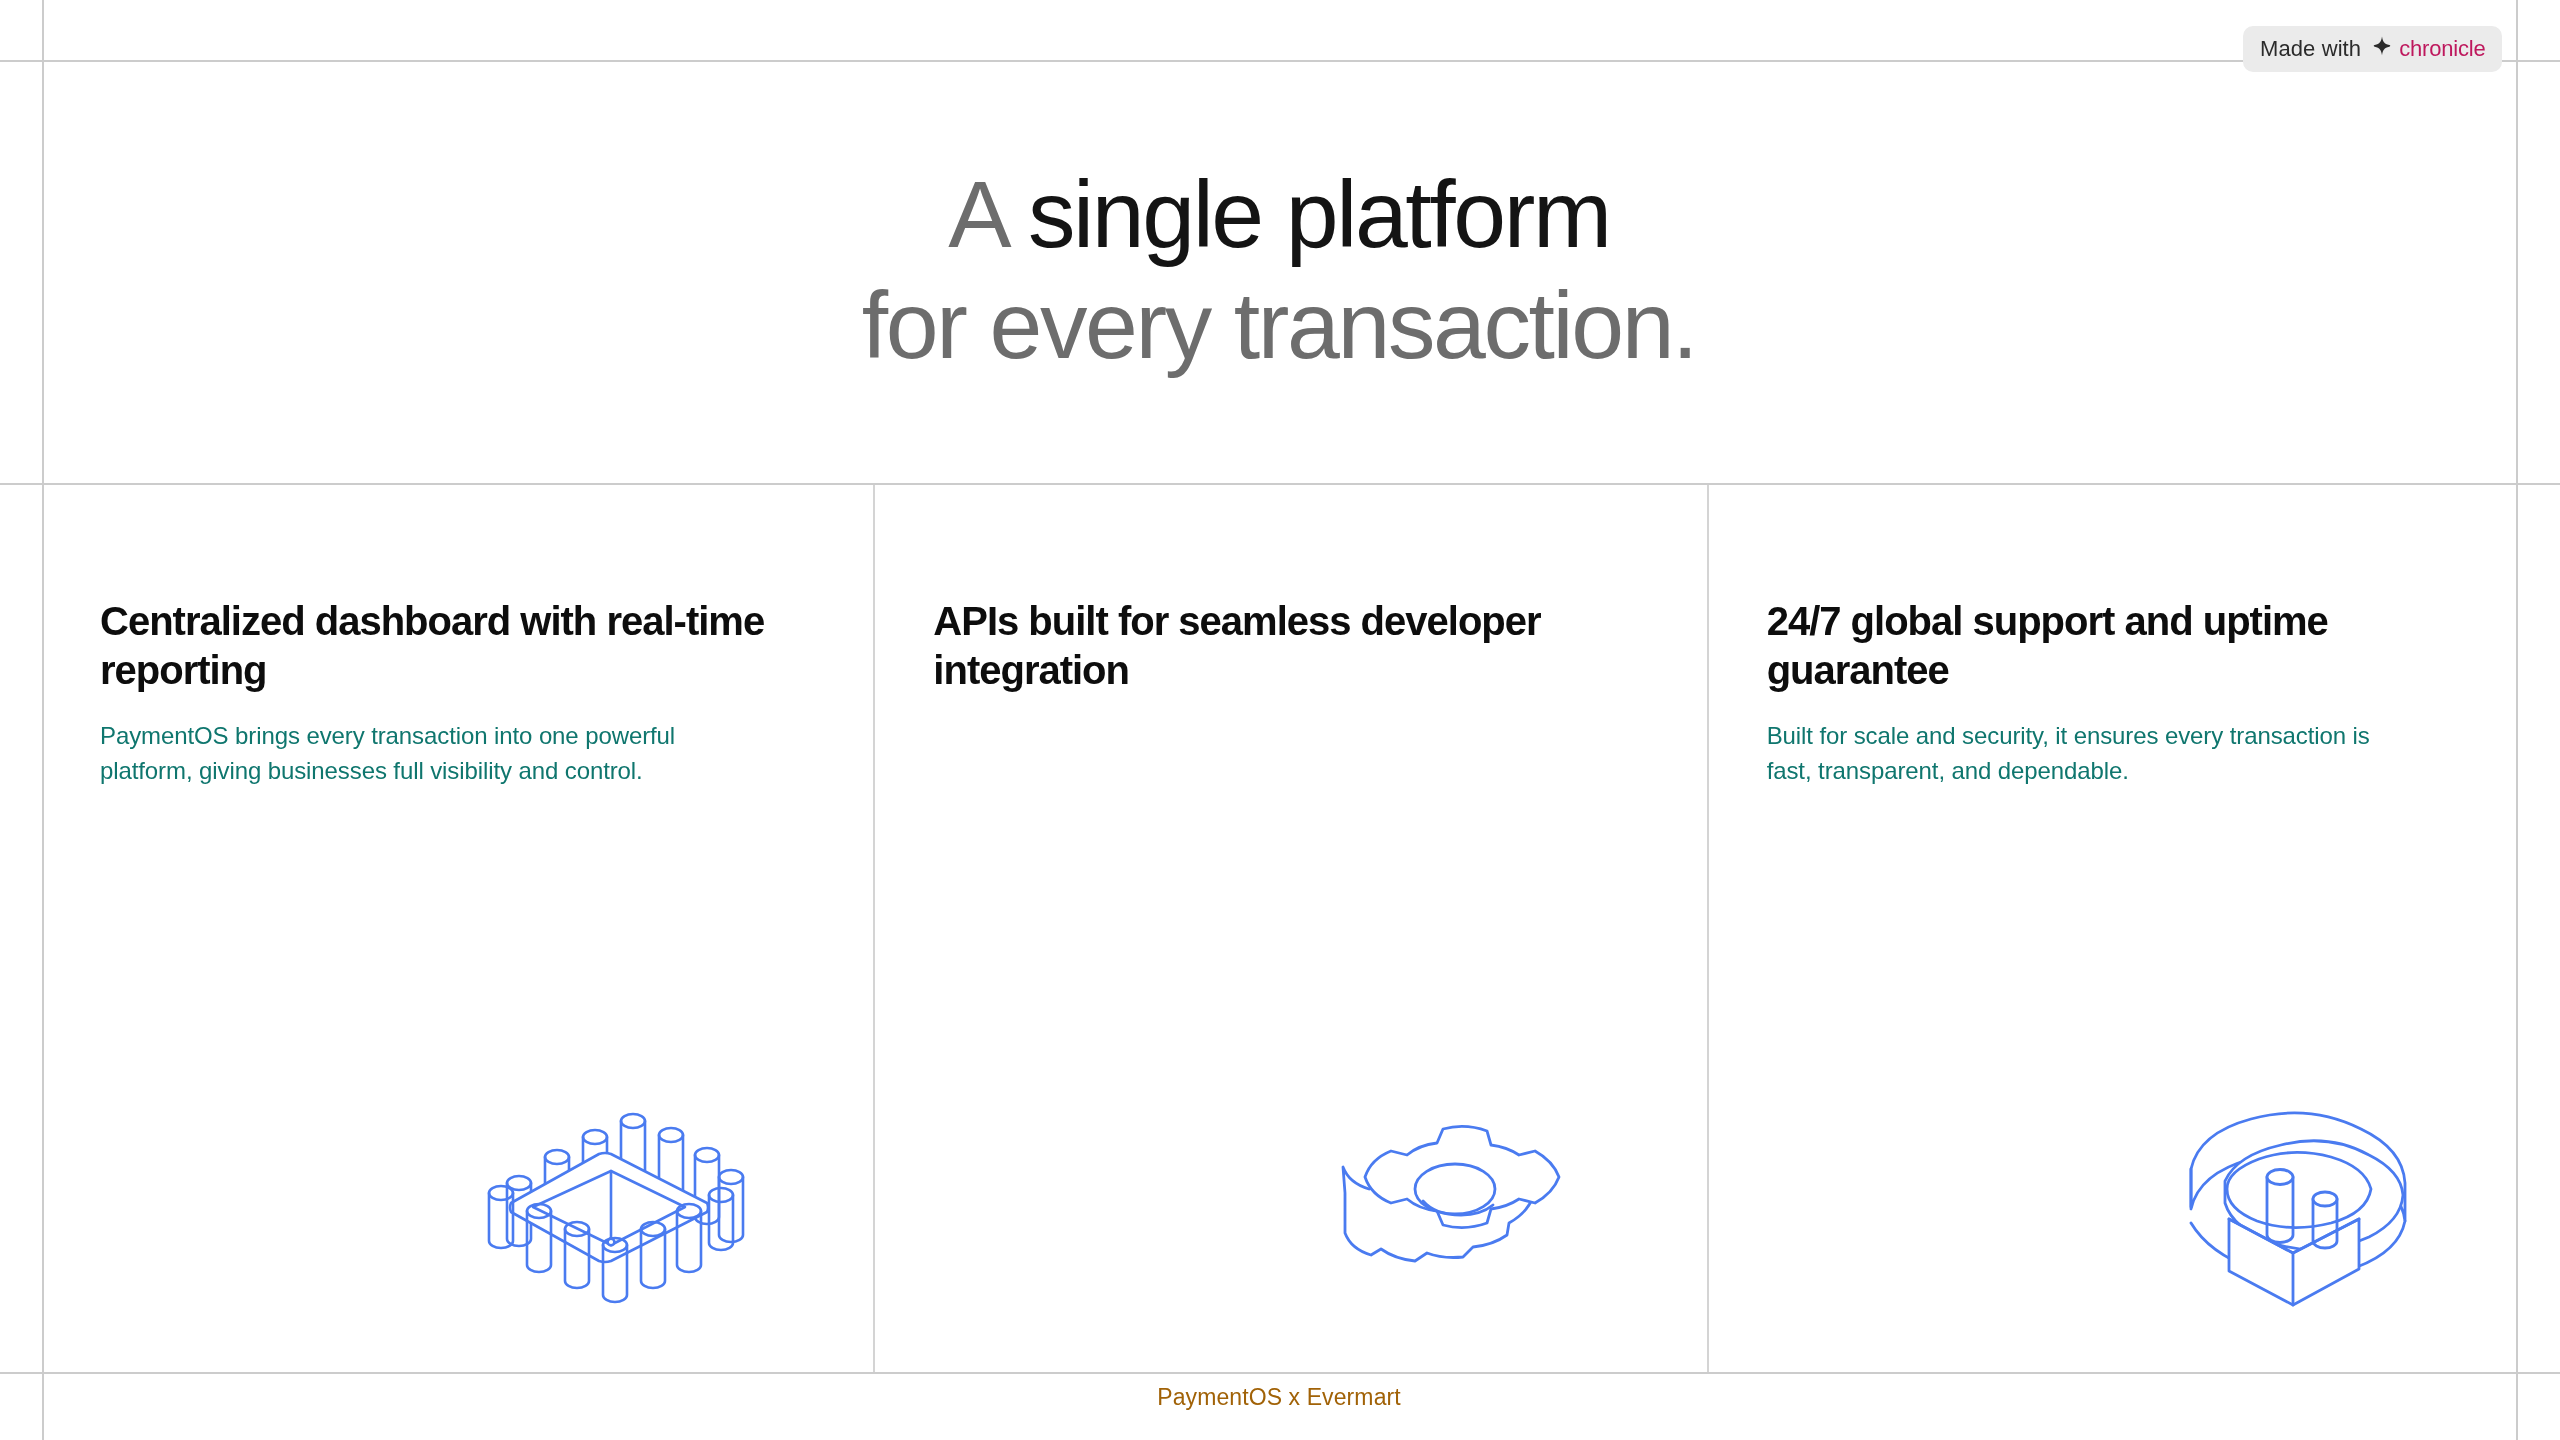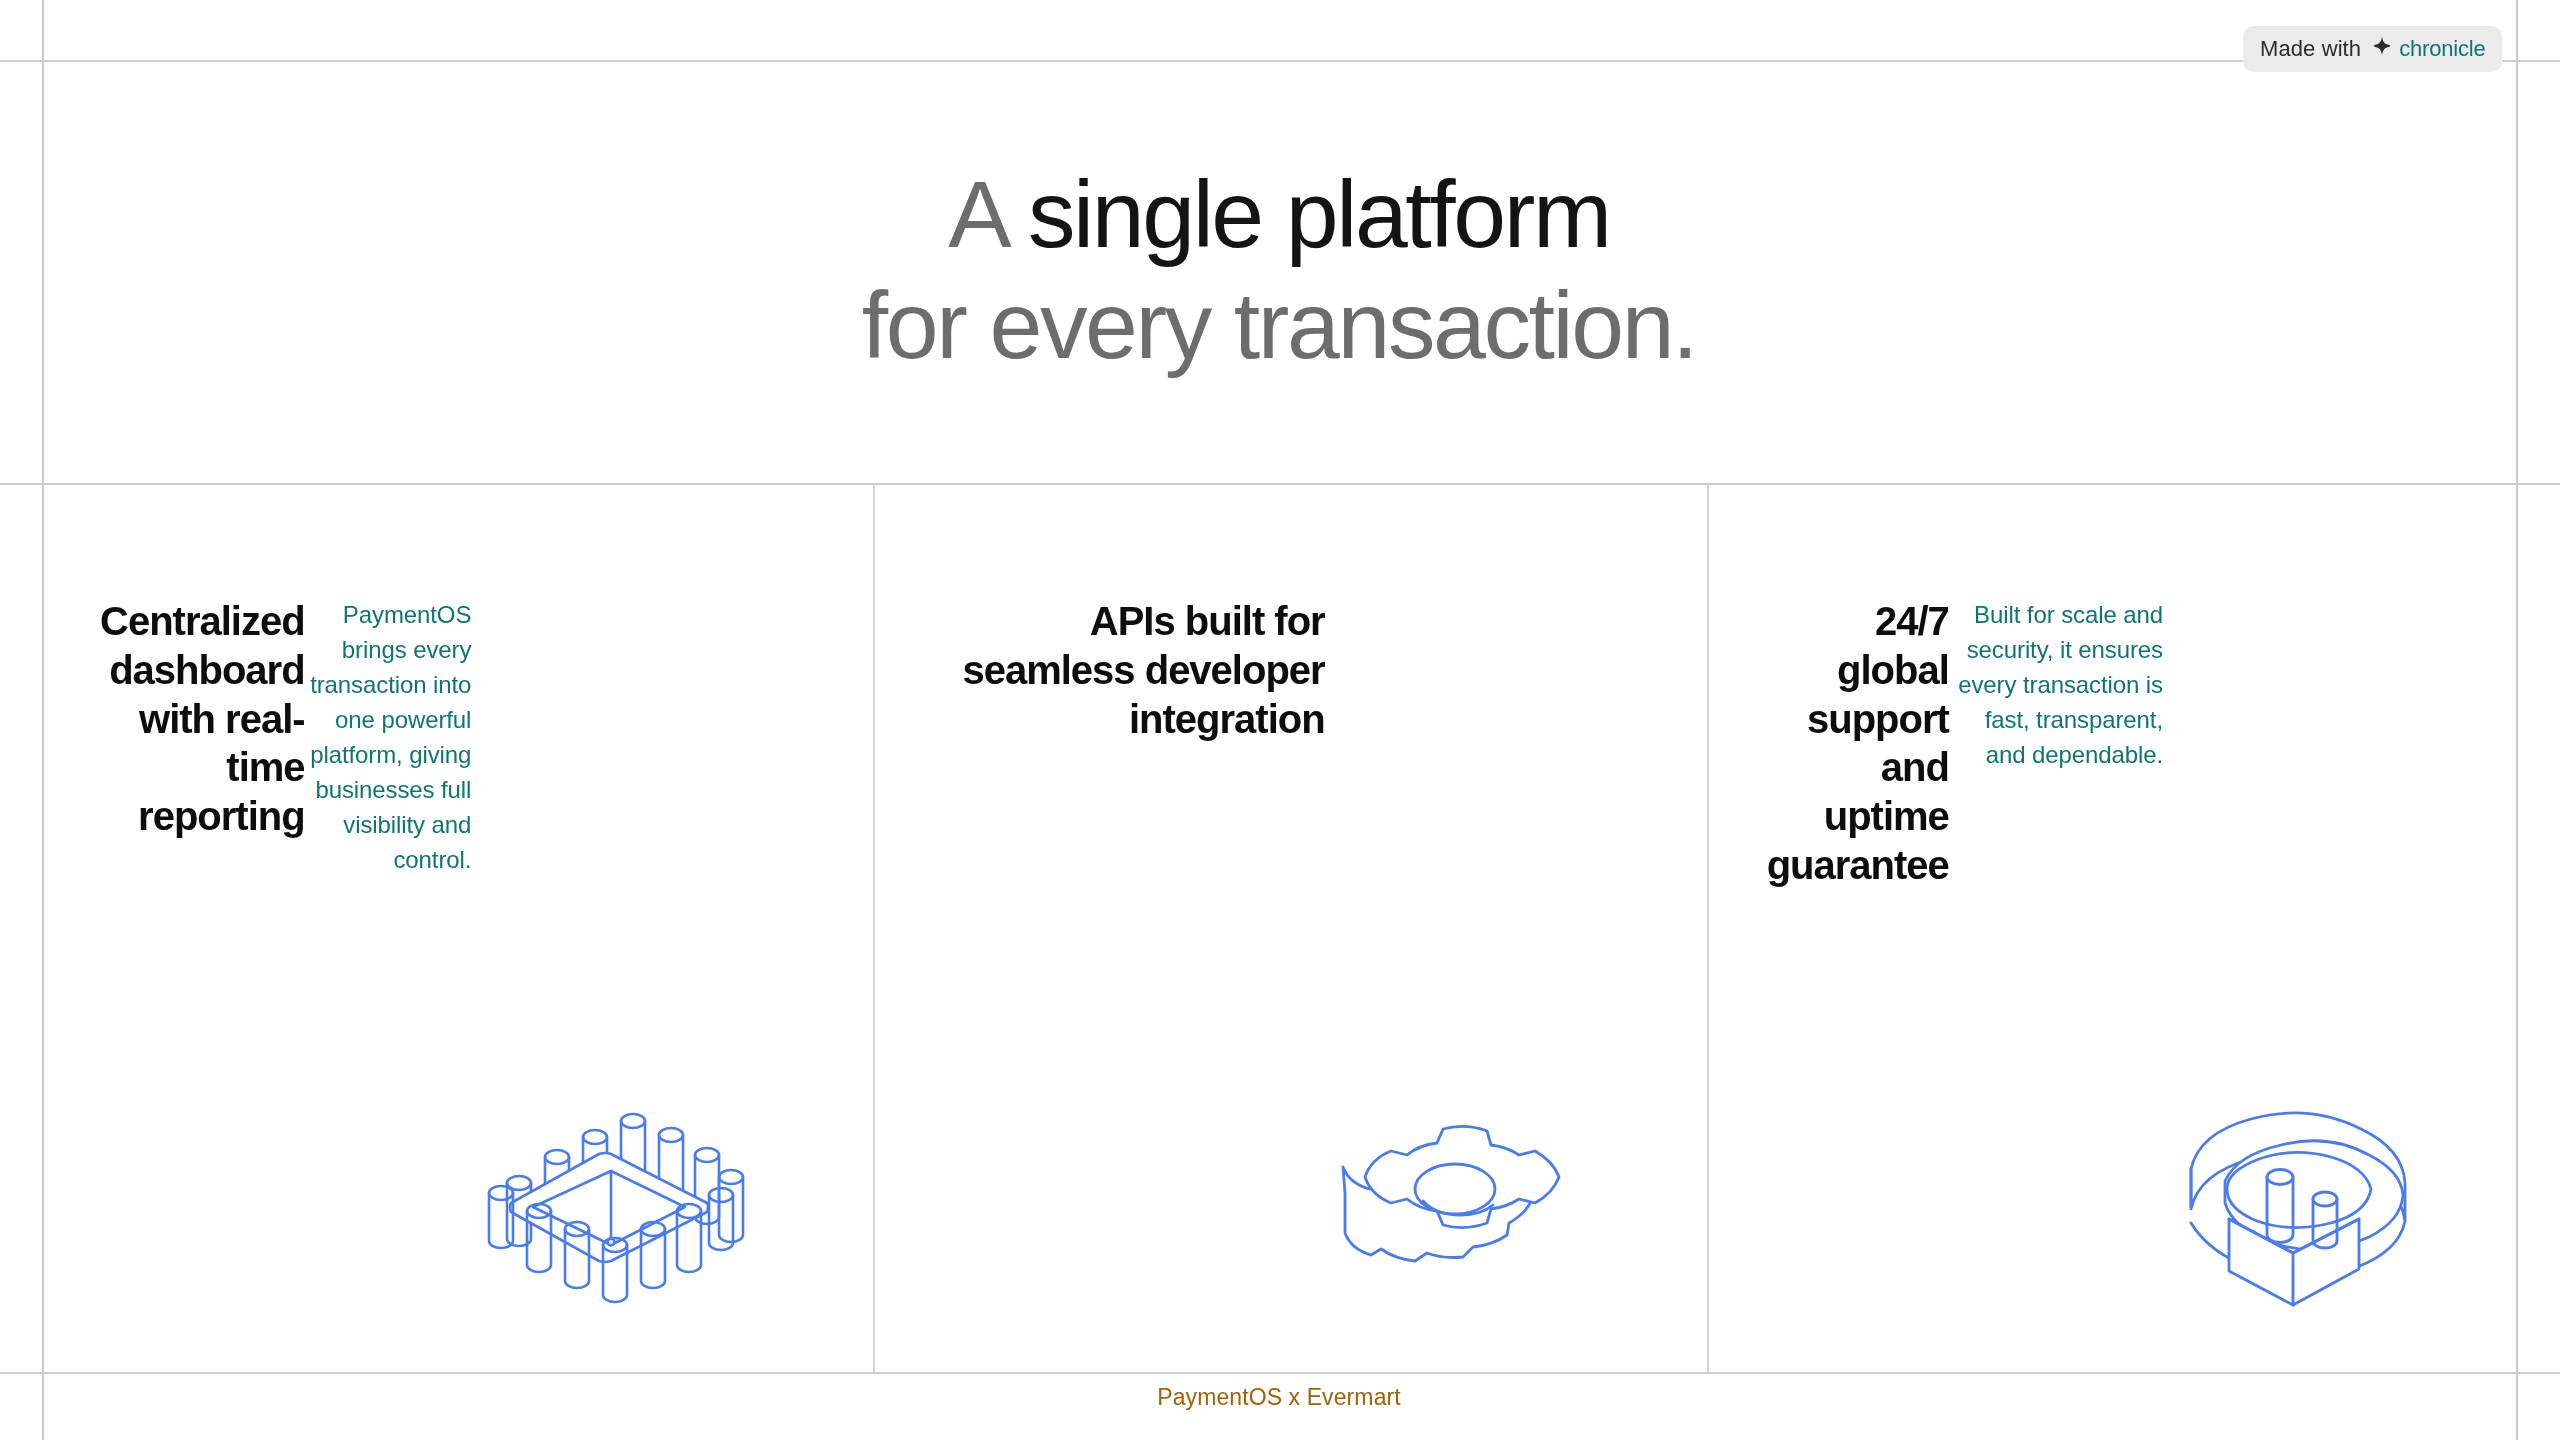--- a/index.html
+++ b/index.html
@@ -48,21 +48,21 @@
   #badge .made {
     font-size:22px; color:#2b2b2b;
     letter-spacing:.1px;
     white-space:nowrap;
   }
   #badge .logo-wrap {
     display:flex; align-items:center; gap:5px;
   }
   #badge .sparkle { display:block; }
   #badge .brand {
-    font-size:22px; color:#0f766e;
+    font-size:22px; color:#be185d;
     letter-spacing:-.2px;
     white-space:nowrap;
   }
 
   
   #headline {
     position:absolute;
     left:42px; top:62px;
     width:2474px; height:421px;
     display:flex; flex-direction:column;
@@ -83,21 +83,21 @@
   #cards {
     position:absolute;
     left:42px; top:485px;
     width:2474px; height:887px;
     display:flex;
   }
   .card {
     position:relative;
     flex:1 1 0;
     padding:112px 58px 0 58px;
-    display:flex; flex-direction:row;text-align:right;
+    display:flex; flex-direction:column;
   }
   .card + .card { border-left:2px solid #d4d4d4;margin-left:24px; }
 
   .card-title {
     font-size:40px;
     font-weight:700;
     line-height:1.22;
     letter-spacing:-1px;
     color:#0d0d0d;
     margin-bottom:23px;

